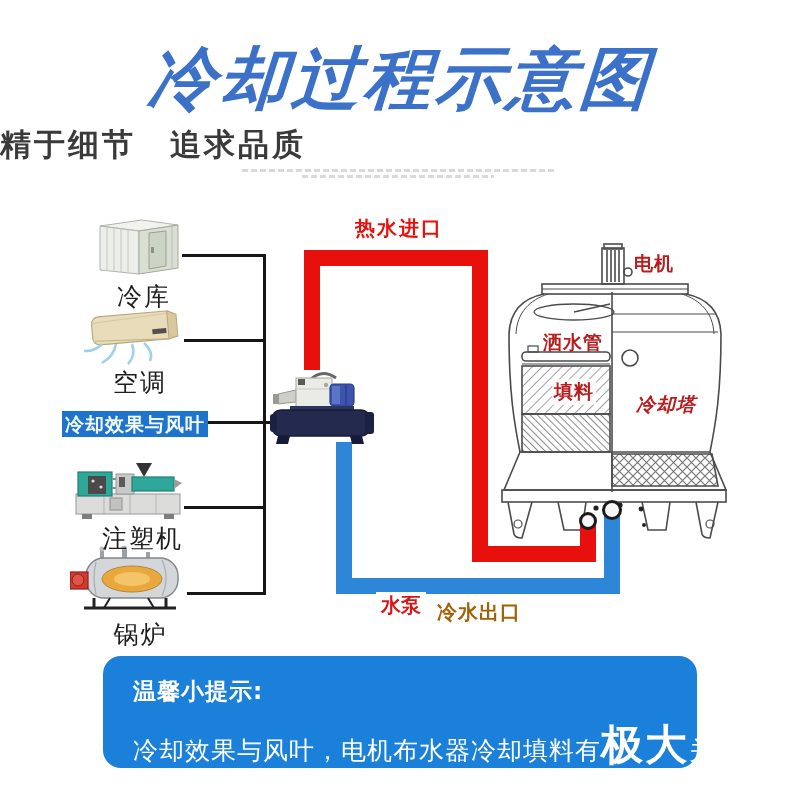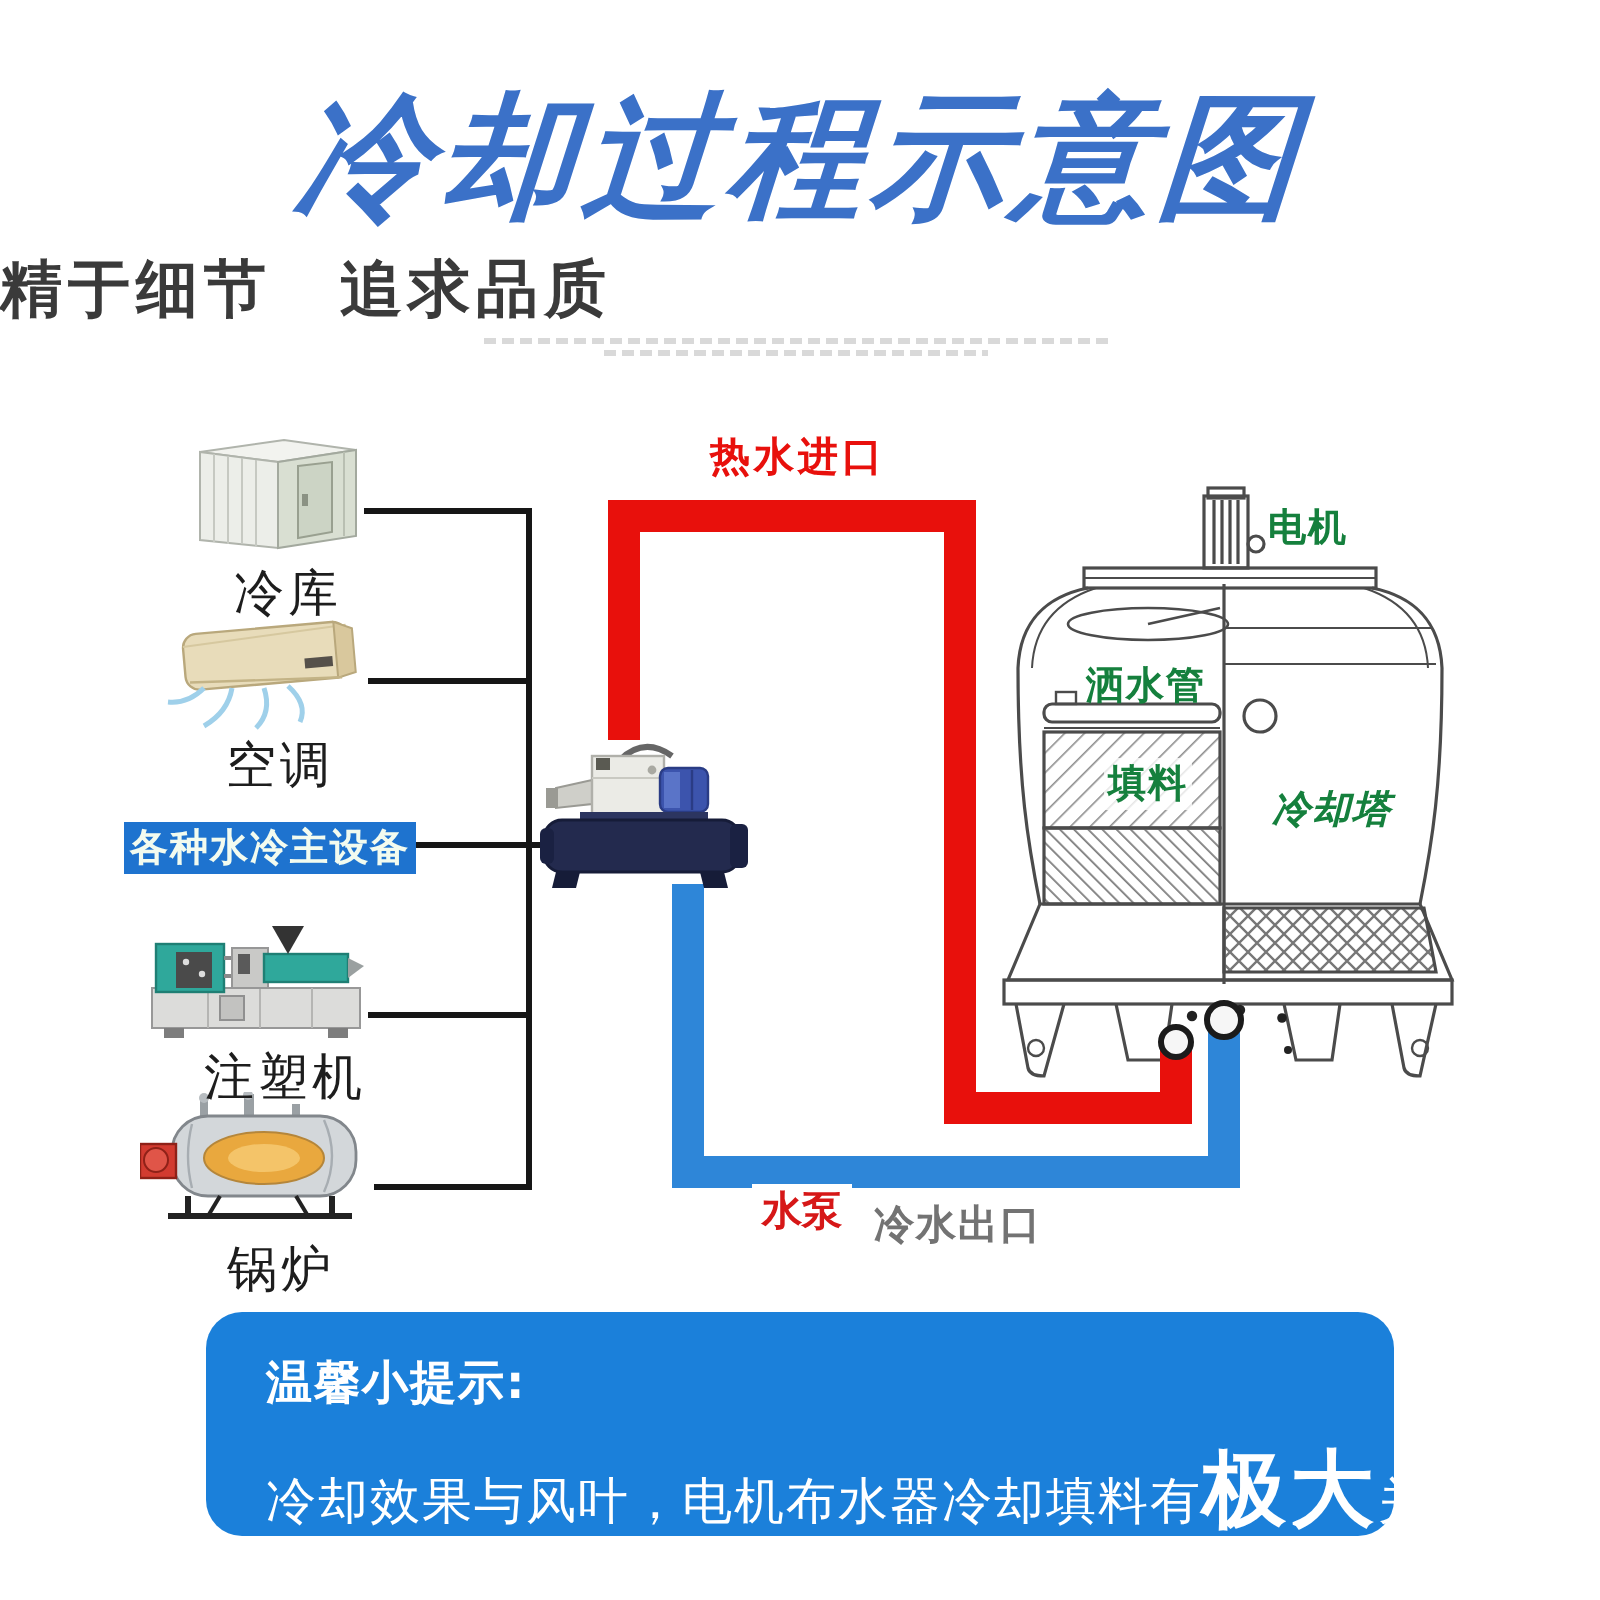--- a/index.html
+++ b/index.html
@@ -17,22 +17,22 @@
   .hline,.vline{position:absolute;background:#161616;z-index:1;}
   
   .pipe-red{position:absolute;background:#e8100c;z-index:3;}
   .pipe-blue{position:absolute;background:#2e86d8;z-index:3;}
   .valve{position:absolute;border:3px solid #1b1b1b;border-radius:50%;
          background:#f6f6f6;box-sizing:border-box;z-index:5;}
   
   .lbl{position:absolute;z-index:6;white-space:nowrap;font-weight:600;}
   .lbl-black{color:#1d1d1d;font-size:25px;letter-spacing:2px;font-weight:500;text-align:center;}
   .lbl-red{color:#e8100c;font-size:20px;letter-spacing:2px;}
-  .lbl-blue{color:#737373;font-size:20px;letter-spacing:1px;}
-  .lbl-tower{color:#15803d;font-size:19px;letter-spacing:1px;}
+  .lbl-blue{color:#a16207;font-size:20px;letter-spacing:1px;}
+  .lbl-tower{color:#b91c1c;font-size:19px;letter-spacing:1px;}
   .lbl-pump{color:#d61717;font-size:20px;background:#ffffff;padding:0 5px;z-index:4;}
   .lbl-filler{background:rgba(255,255,255,0.78);padding:0 2px;}
   .group-label{position:absolute;left:62px;top:411px;width:146px;height:26px;z-index:4;
                background:#1e73cf;color:#f2fbef;font-size:19px;font-weight:bold;
                line-height:26px;text-align:center;letter-spacing:1px;}
   .art{position:absolute;z-index:2;}
   .chiller{z-index:4;}
   
   .tip{position:absolute;left:103px;top:656px;width:594px;height:112px;
        background:#1b80da;border-radius:18px;color:#ffffff;z-index:2;
@@ -219,21 +219,21 @@
 
   <div class="pipe-blue" style="left:336px;top:442px;width:16px;height:152px;"></div>
   <div class="pipe-blue" style="left:336px;top:578px;width:284px;height:16px;"></div>
   <div class="pipe-blue" style="left:604px;top:508px;width:16px;height:86px;"></div>
 
   <div class="valve" style="left:579px;top:512px;width:18px;height:18px;"></div>
   <div class="valve" style="left:602px;top:500px;width:20px;height:20px;"></div>
 
   <div class="lbl lbl-black" style="left:94px;top:280px;width:100px;">冷库</div>
   <div class="lbl lbl-black" style="left:90px;top:366px;width:100px;">空调</div>
-  <div class="group-label">各种水冷主设备</div>
+  <div class="group-label">冷却效果与风叶</div>
   <div class="lbl lbl-black" style="left:88px;top:618px;width:105px;">锅炉</div>
   <div class="lbl lbl-black" style="left:85px;top:522px;width:115px;">注塑机</div>
 
   <div class="lbl lbl-red" style="left:355px;top:215px;">热水进口</div>
   <div class="lbl lbl-pump" style="left:376px;top:592px;font-family:Liberation Serif, serif;">水泵</div>
   <div class="lbl lbl-blue" style="left:437px;top:599px;">冷水出口</div>
 
   <div class="lbl lbl-tower" style="left:634px;top:251px;">电机</div>
   <div class="lbl lbl-tower" style="left:543px;top:330px;">洒水管</div>
   <div class="lbl lbl-tower lbl-filler" style="left:552px;top:379px;">填料</div>

